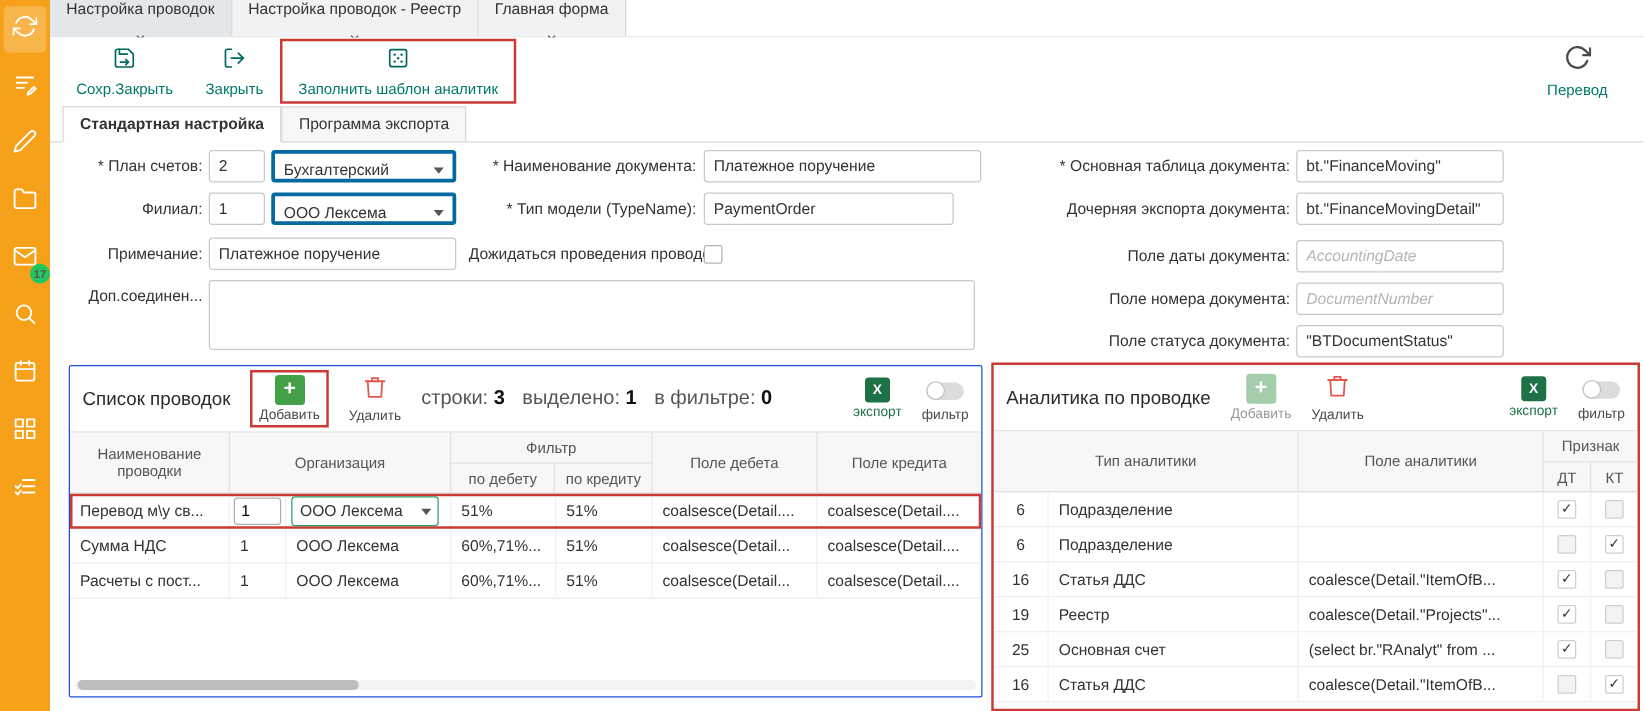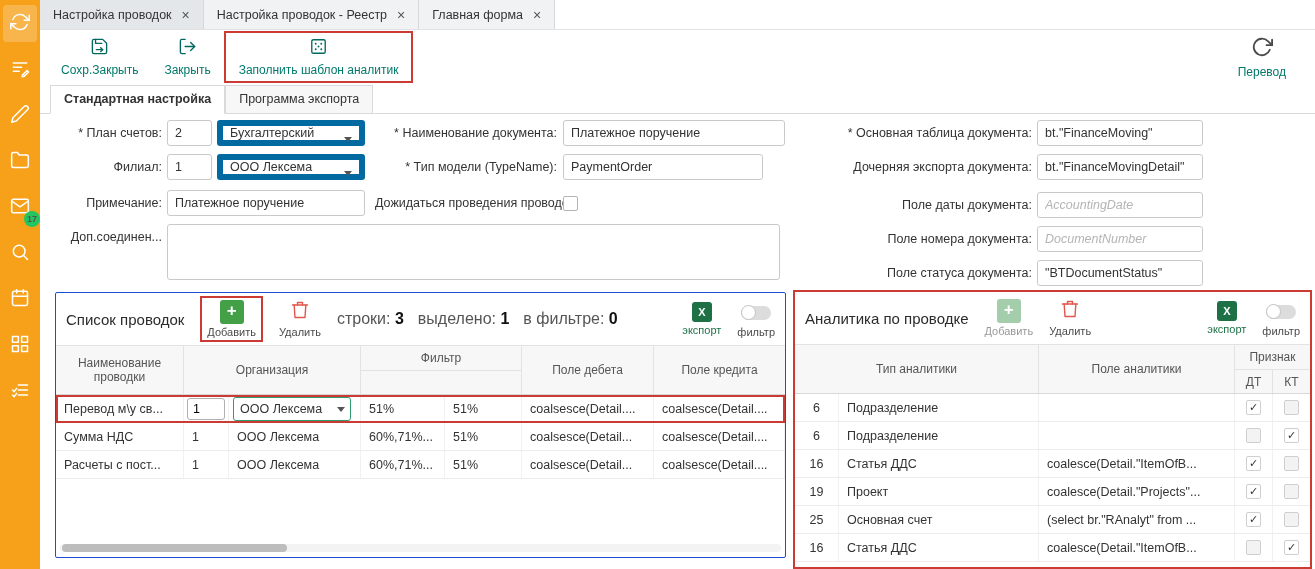--- a/index.html
+++ b/index.html
@@ -11,21 +11,21 @@
   .side-btn { width:34px; height:37px; display:flex; align-items:center; justify-content:center; position:relative; border-radius:4px; cursor:pointer; }
   .side-btn.active { background:rgba(255,255,255,.22); }
   .side-btn svg { stroke:#fff; fill:none; stroke-width:1.8; stroke-linecap:round; stroke-linejoin:round; }
   .badge { position:absolute; right:-3px; bottom:-1px; width:16px; height:16px; border-radius:50%; background:#22c55e; color:#555; font-size:9px; font-weight:bold; display:flex; align-items:center; justify-content:center; }
 
   
   .main { flex:1; min-width:0; display:flex; flex-direction:column; height:100%; }
 
   
   .tabbar { height:30px; flex:none; display:flex; background:#fff; border-bottom:1px solid #e2e2e2; }
-  .tab { display:flex; align-items:center; gap:10px; padding:8px 13px; font-size:12.5px; color:#333; background:#f1f2f3; border-right:1px solid #d8d8d8; cursor:pointer; }
+  .tab { display:flex; align-items:center; gap:10px; padding:0 13px; font-size:12.5px; color:#333; background:#f1f2f3; border-right:1px solid #d8d8d8; cursor:pointer;flex-direction:column; }
   .tab.active { background:#e4e7e9; }
   .tab-close { color:#555; font-size:14px; line-height:1; cursor:pointer; }
 
   
   .toolbar { height:54px; flex:none; display:flex; align-items:center; padding:0 16px 0 8px; background:#fff; }
   .tbtn { display:flex; flex-direction:column; align-items:center; justify-content:center; gap:3px; padding:0 13px; height:100%; cursor:pointer; }
   .tbtn .lbl { font-size:12px; color:#00796b; white-space:nowrap; }
   .tbtn svg { stroke:#00695f; fill:none; stroke-width:1.7; stroke-linecap:round; stroke-linejoin:round; }
   .red-wrap { border:2px solid #cc3b33; align-self:stretch; margin:1px 0; display:flex; }
   .tb-spacer { flex:1; }
@@ -35,21 +35,21 @@
   .subtabs { height:30px; flex:none; display:flex; align-items:flex-end; padding-left:10px; border-bottom:1px solid #d9d9d9; background:#fff; }
   .subtab { height:29px; line-height:27px; padding:0 13px; font-size:12.5px; color:#333; border:1px solid #d9d9d9; margin-bottom:-1px; background:#f7f7f7; cursor:pointer; }
   .subtab.active { background:#fff; border-bottom-color:#fff; font-weight:bold; }
 
   
   .form { position:relative; height:176px; flex:none; font-size:12.5px; color:#333; }
   .flabel { position:absolute; height:26px; line-height:26px; text-align:right; white-space:nowrap; }
   .inp { position:absolute; height:26px; border:1px solid #c9c9c9; border-radius:3px; padding:0 7px; font-size:12.5px; color:#333; background:#fff; font-family:inherit; outline:none; }
   .inp::placeholder { color:#b4b4b4; font-style:italic; }
   textarea.inp { resize:none; padding-top:5px; }
-  .selbox { position:absolute; height:26px; border:6px solid #0369a1; border-radius:3px; background:#fff; display:flex; align-items:flex-start; padding:0 22px 0 7px; cursor:pointer; }
+  .selbox { position:absolute; height:26px; border:3px solid #0369a1; border-radius:3px; background:#fff; display:flex; align-items:flex-end; padding:0 22px 0 7px; cursor:pointer; }
   .chev { position:absolute; right:7px; top:11px; width:0; height:0; border-left:4px solid transparent; border-right:4px solid transparent; border-top:5px solid #555; }
   .cbx { position:absolute; width:15px; height:15px; border:1px solid #b5b5b5; border-radius:2px; background:#fff; cursor:pointer; }
 
   
   .panels { position:relative; flex:1; }
   .panel { position:absolute; background:#fff; display:flex; flex-direction:column; overflow:hidden; }
   .panel.postings { left:15px; top:2px; width:731px; height:266px; border:1px solid #1d4ed8; border-radius:2px; }
   .panel.analytics { left:753px; top:0; width:519px; height:279px; border:2px solid #cc3b33; }
 
   .ptoolbar { height:52px; flex:none; display:flex; align-items:center; padding:0 10px; gap:16px; }
@@ -306,20 +306,24 @@
             <span class="lbl">фильтр</span>
           </div>
         </div>
 
         <div class="grid">
           <div class="ghead">
             <div class="hcell hc-name">Наименование проводки</div>
             <div class="hcell hc-org">Организация</div>
             <div class="hgroup hc-filter">
               <div class="top">Фильтр</div>
+              <div class="bot">
+                <div class="hcell" style="width:84px">по дебету</div>
+                <div class="hcell" style="width:77px">по кредиту</div>
+              </div>
             </div>
             <div class="hcell hc-fd">Поле дебета</div>
             <div class="hcell hc-fk">Поле кредита</div>
           </div>
 
           <div class="grow selected">
             <div class="gcell c0">Перевод м\у св...</div>
             <div class="gcell c1" style="padding:0 3px">
                 <input class="cell-inp" value="1" style="">
               </div>
@@ -428,21 +432,21 @@
             <div class="gcell a2">coalesce(Detail."ItemOfB...</div>
             <div class="gcell a3 center">
                 <span class="cb">✓</span>
               </div>
             <div class="gcell a4 center">
                 <span class="cb"></span>
               </div>
           </div>
           <div class="grow">
             <div class="gcell a0 center">19</div>
-            <div class="gcell a1">Проект</div>
+            <div class="gcell a1">Реестр</div>
             <div class="gcell a2">coalesce(Detail."Projects"...</div>
             <div class="gcell a3 center">
                 <span class="cb">✓</span>
               </div>
             <div class="gcell a4 center">
                 <span class="cb"></span>
               </div>
           </div>
           <div class="grow">
             <div class="gcell a0 center">25</div>

